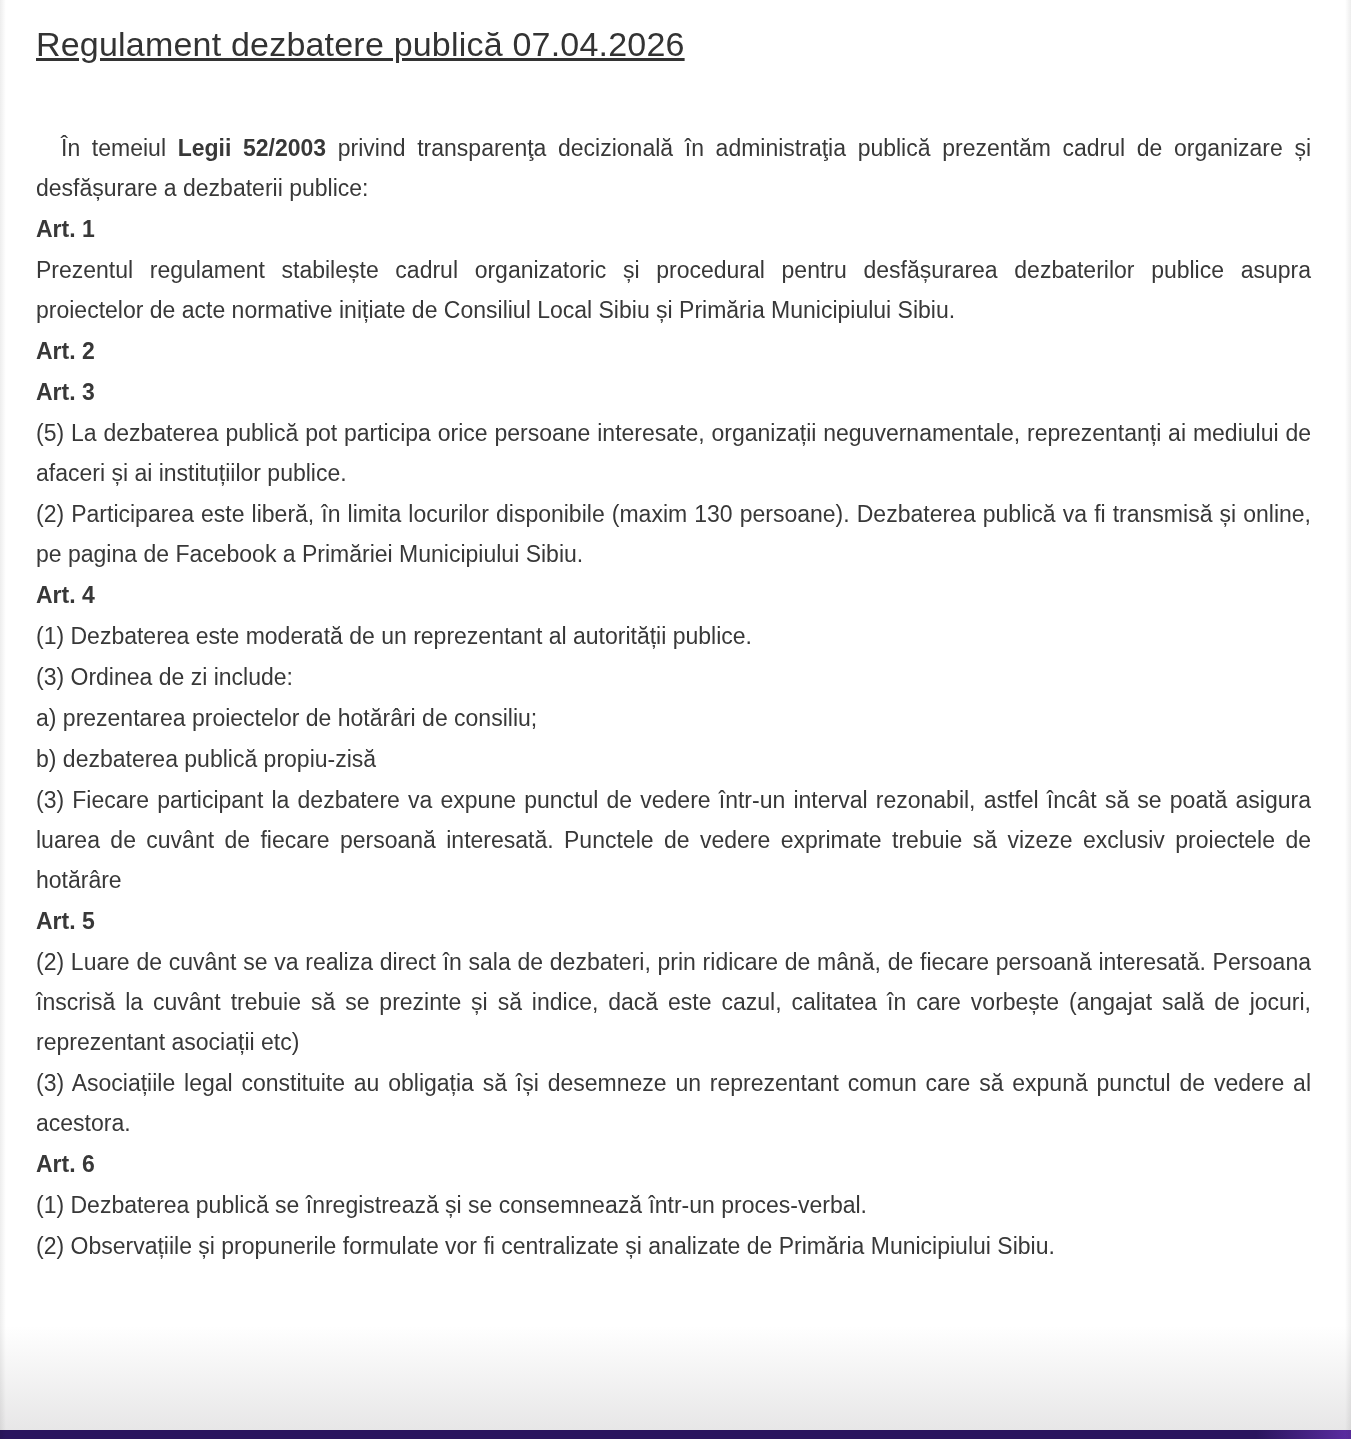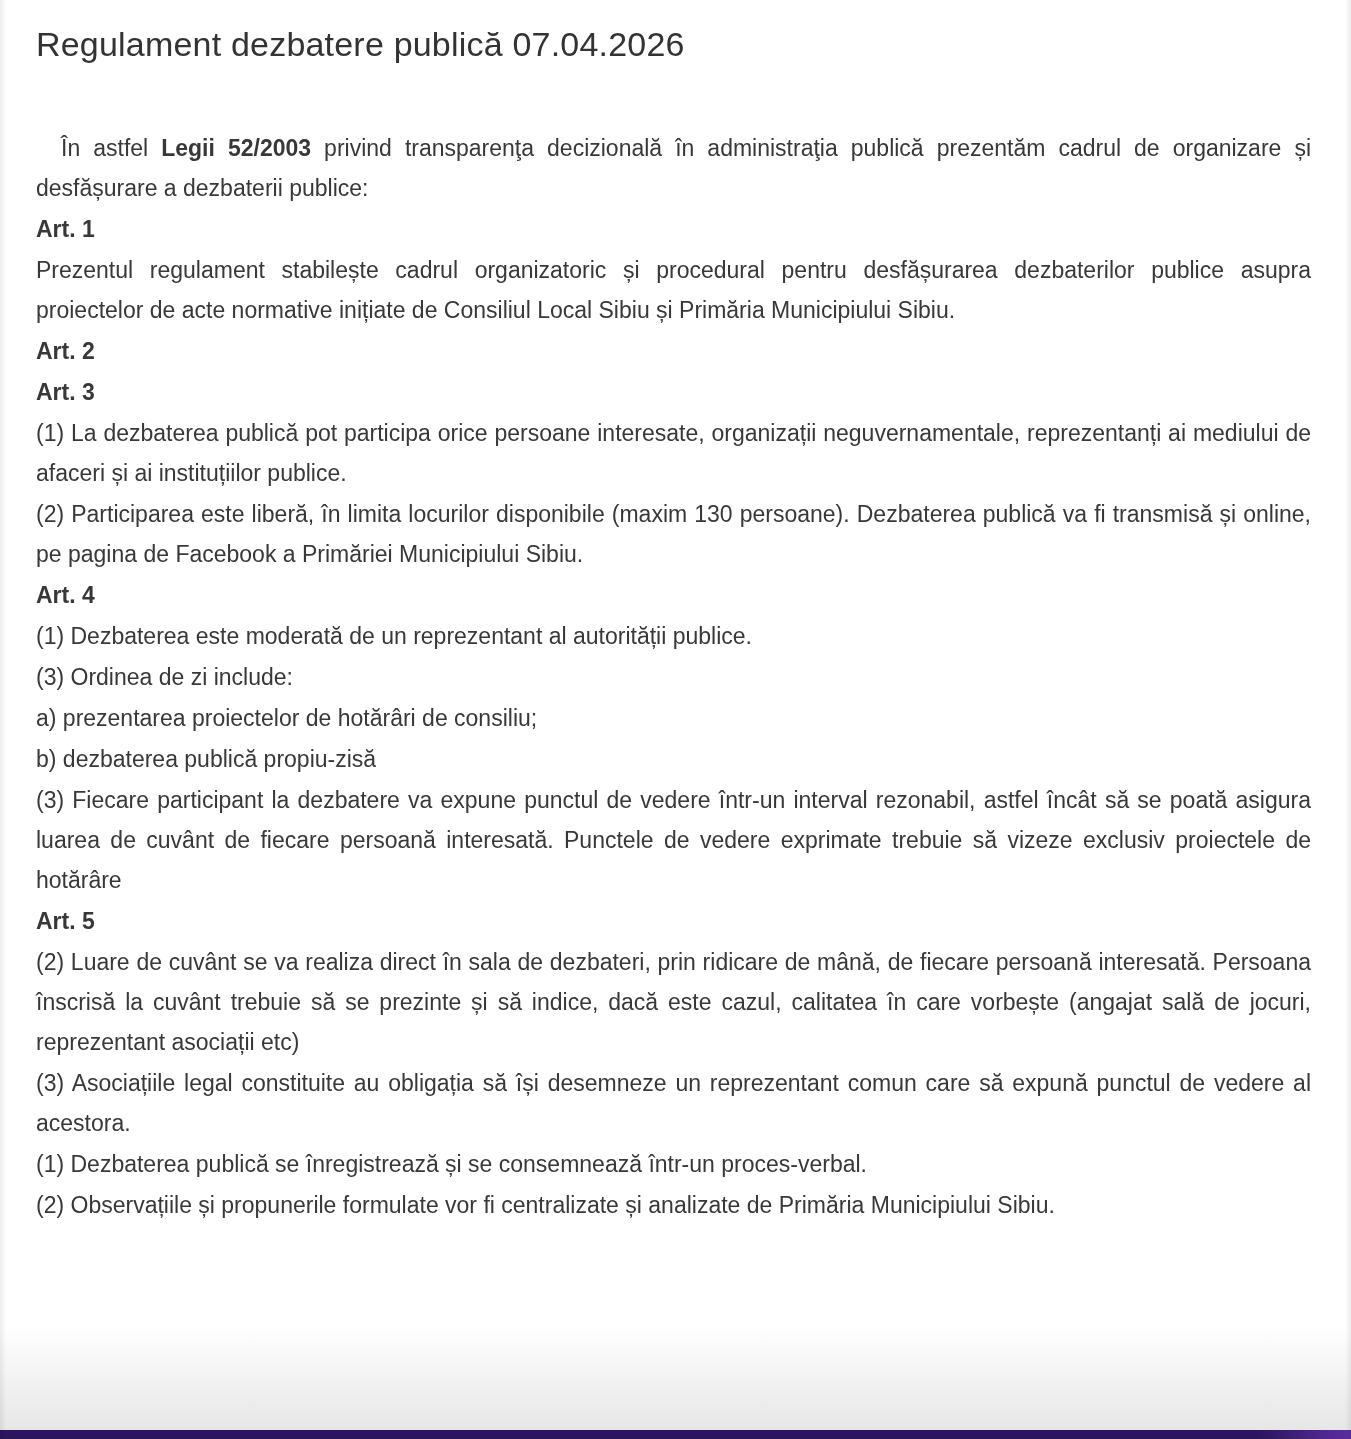--- a/index.html
+++ b/index.html
@@ -18,20 +18,21 @@
   .content {
     padding: 22px 40px 0 36px;
   }
   .page-title {
     font-size: 34px;
     font-weight: 400;
     color: #333333;
     margin: 0 0 62px 0;
     line-height: 44px;
     letter-spacing: 0.2px;
+    text-decoration: underline;
   }
   .body-text p {
     font-size: 23px;
     line-height: 40px;
     margin: 1px 0;
     text-align: justify;
   }
   .intro {
     text-indent: 25px;
   }
@@ -68,37 +69,38 @@
   .edge-left  { left: 0;  background: linear-gradient(to right, rgba(0,0,0,0.07), rgba(0,0,0,0)); }
   .edge-right { right: 0; background: linear-gradient(to left,  rgba(0,0,0,0.07), rgba(0,0,0,0)); }
 </style>
 </head>
 <body>
 
 <div class="content">
   <h1 class="page-title">Regulament dezbatere publică 07.04.2026</h1>
 
   <div class="body-text">
-    <p class="intro"><span>În astfel </span><strong>Legii 52/2003</strong><span> privind transparenţa decizională în administraţia publică prezentăm cadrul de organizare și desfășurare a dezbaterii publice:</span></p>
+    <p class="intro"><span>În temeiul </span><strong>Legii 52/2003</strong><span> privind transparenţa decizională în administraţia publică prezentăm cadrul de organizare și desfășurare a dezbaterii publice:</span></p>
     <div>
         <p class="art-heading">Art. 1</p>
         <p>Prezentul regulament stabilește cadrul organizatoric și procedural pentru desfășurarea dezbaterilor publice asupra proiectelor de acte normative inițiate de Consiliul Local Sibiu și Primăria Municipiului Sibiu.</p>
         <p class="art-heading">Art. 2</p>
         <p class="art-heading">Art. 3</p>
-        <p>(1) La dezbaterea publică pot participa orice persoane interesate, organizații neguvernamentale, reprezentanți ai mediului de afaceri și ai instituțiilor publice.</p>
+        <p>(5) La dezbaterea publică pot participa orice persoane interesate, organizații neguvernamentale, reprezentanți ai mediului de afaceri și ai instituțiilor publice.</p>
         <p>(2) Participarea este liberă, în limita locurilor disponibile (maxim 130 persoane). Dezbaterea publică va fi transmisă și online, pe pagina de Facebook a Primăriei Municipiului Sibiu.</p>
         <p class="art-heading">Art. 4</p>
         <p>(1) Dezbaterea este moderată de un reprezentant al autorității publice.</p>
         <p>(3) Ordinea de zi include:</p>
         <p>a) prezentarea proiectelor de hotărâri de consiliu;</p>
         <p>b) dezbaterea publică propiu-zisă</p>
         <p>(3) Fiecare participant la dezbatere va expune punctul de vedere într-un interval rezonabil, astfel încât să se poată asigura luarea de cuvânt de fiecare persoană interesată. Punctele de vedere exprimate trebuie să vizeze exclusiv proiectele de hotărâre</p>
         <p class="art-heading">Art. 5</p>
         <p>(2) Luare de cuvânt se va realiza direct în sala de dezbateri, prin ridicare de mână, de fiecare persoană interesată. Persoana înscrisă la cuvânt trebuie să se prezinte și să indice, dacă este cazul, calitatea în care vorbește (angajat sală de jocuri, reprezentant asociații etc)</p>
         <p>(3) Asociațiile legal constituite au obligația să își desemneze un reprezentant comun care să expună punctul de vedere al acestora.</p>
+        <p class="art-heading">Art. 6</p>
         <p>(1) Dezbaterea publică se înregistrează și se consemnează într-un proces-verbal.</p>
         <p>(2) Observațiile și propunerile formulate vor fi centralizate și analizate de Primăria Municipiului Sibiu.</p>
       </div>
   </div>
 </div>
 
 <div class="bottom-fade"></div>
 <div class="footer-bar" style="background: linear-gradient(to right, rgb(42, 21, 94) 0%, rgb(42, 21, 94) 93%, rgb(92, 45, 162) 100%);"></div>
 <div class="edge-left"></div>
 <div class="edge-right"></div>

